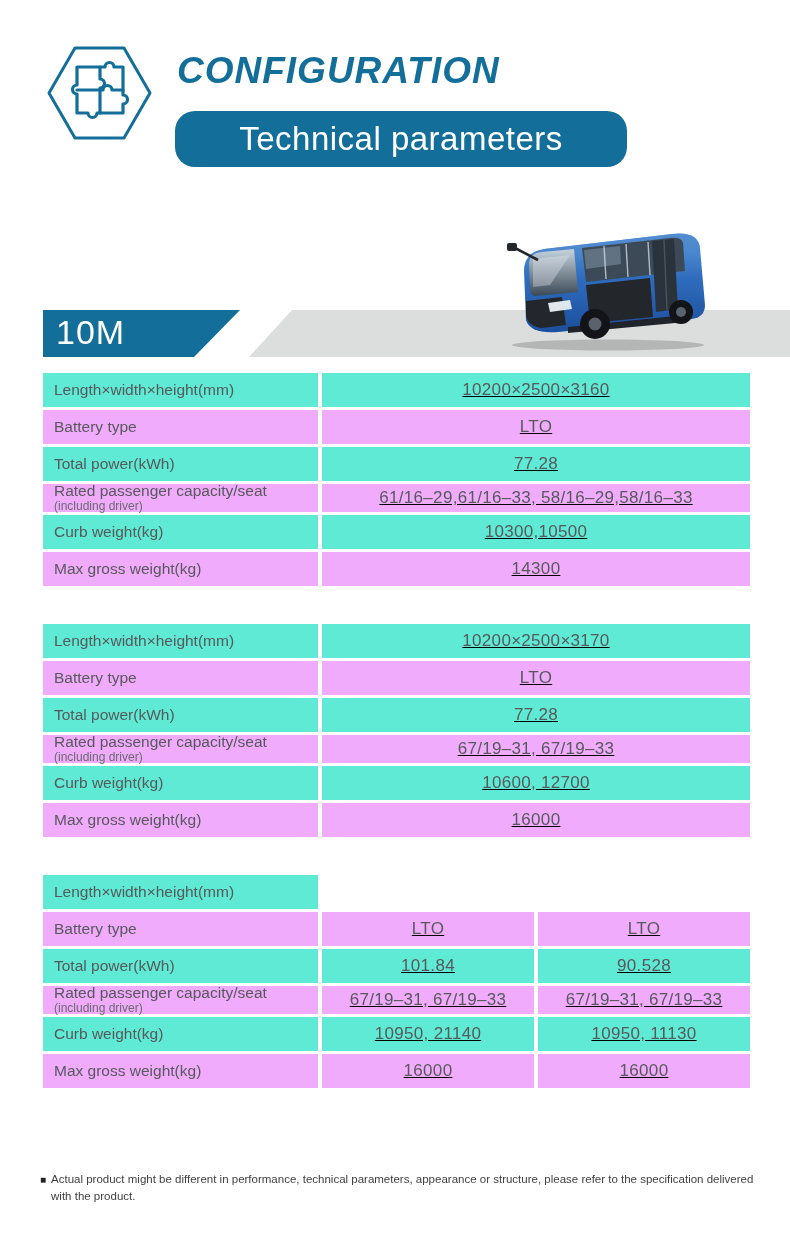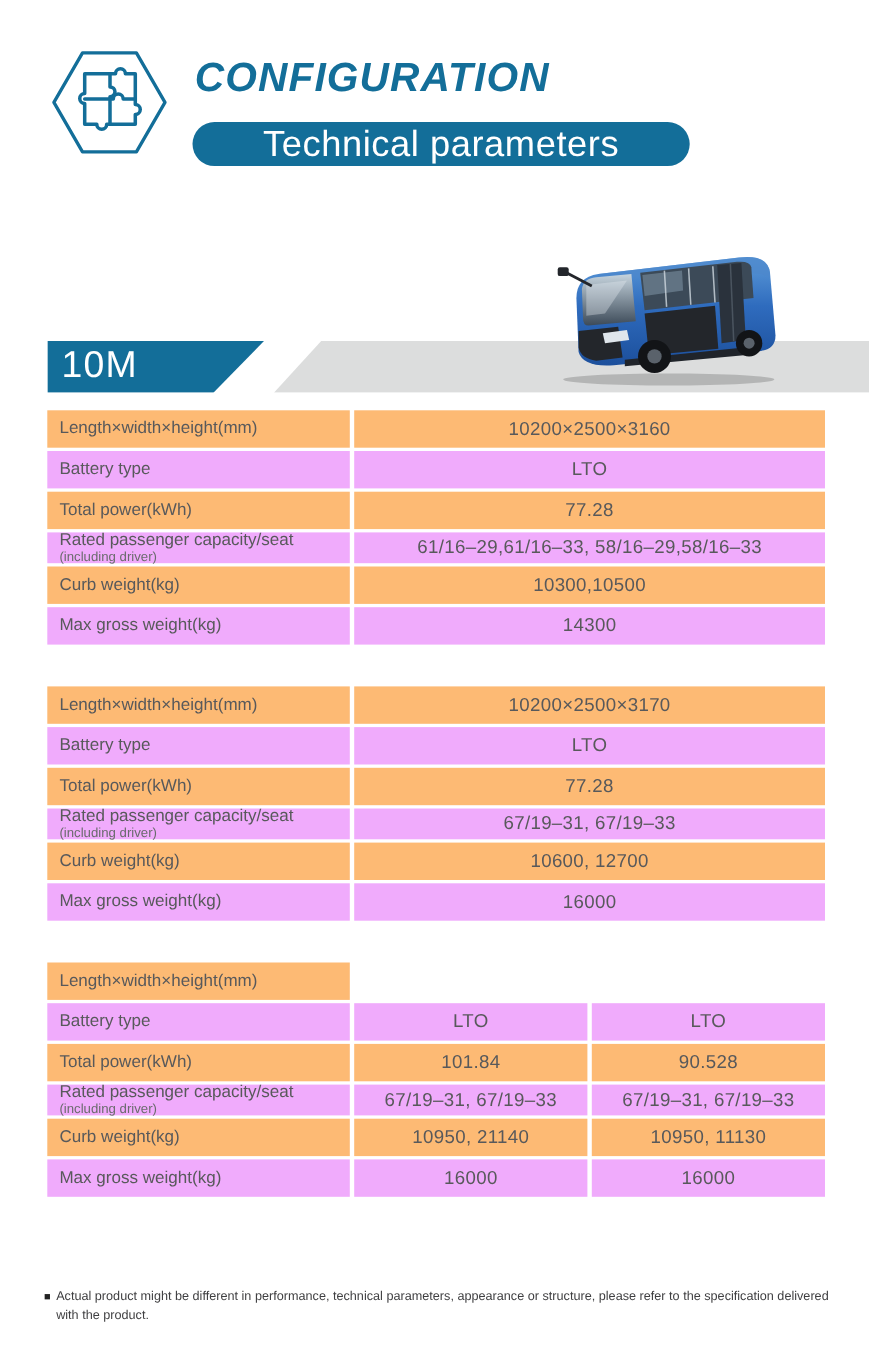--- a/index.html
+++ b/index.html
@@ -10,21 +10,21 @@
     -webkit-font-smoothing:antialiased;
   }
   
   .hdr-icon{position:absolute;left:44px;top:38px;width:110px;height:110px;}
   .page-title{
     position:absolute;left:177px;top:50px;
     font-size:37px;font-style:italic;font-weight:bold;
     color:#136e99;letter-spacing:1px;white-space:nowrap;
   }
   .sub-bar{
-    position:absolute;left:175px;top:111px;width:452px;height:40px;
+    position:absolute;left:175px;top:111px;width:452px;height:56px;
     background:#136e99;border-radius:20px;
     display:flex;align-items:center;justify-content:center;
     color:#ffffff;font-size:33px;letter-spacing:0.5px;white-space:nowrap;
   }
   
   .banner{position:absolute;left:43px;top:310px;width:747px;height:47px;z-index:1;padding-left:37px;}
   .banner-gray{position:absolute;inset:0;background:#dcdddd;
     clip-path:polygon(206px 100%,249px 0,100% 0,100% 100%);}
   .banner-blue{position:absolute;inset:0;background:#136e99;
     clip-path:polygon(0 0,197px 0,151px 100%,0 100%);}
@@ -32,29 +32,29 @@
     position:absolute;left:13px;top:0;height:47px;line-height:45px;
     color:#ffffff;font-size:34px;letter-spacing:1px;font-weight:400;
   }
   
   .bus{position:absolute;left:500px;top:219px;z-index:3;}
   
   .content{position:absolute;left:43px;top:373px;width:707px;z-index:2;}
   .spec-table{margin-bottom:38px;}
   .t-row{display:flex;gap:4px;margin-bottom:3px;height:34px;}
   .t-row.tall{height:28px;}
-  .dark .cell{background:#fdba74;}
+  .dark .cell{background:#5eead4;}
   .light .cell{background:#f0abfc;}
   .t-label{
     width:275px;box-sizing:border-box;padding-left:11px;
     display:flex;flex-direction:column;justify-content:center;
     color:#58595b;font-size:15.5px;line-height:1.15;
   }
   .t-label .sub{font-size:12px;color:#6a6b6d;}
-  .t-vals{flex:1;display:flex;gap:4px;}
+  .t-vals{flex:1;display:flex;gap:4px;text-decoration:underline;}
   .t-val{
     flex:1;display:flex;align-items:center;justify-content:center;
     color:#58595b;font-size:17px;letter-spacing:0.3px;white-space:nowrap;
   }
   
   .footnote{
     position:absolute;left:40px;top:1171px;width:714px;
     display:flex;align-items:flex-start;
     color:#3f3f41;font-size:11.5px;line-height:1.5;
   }

